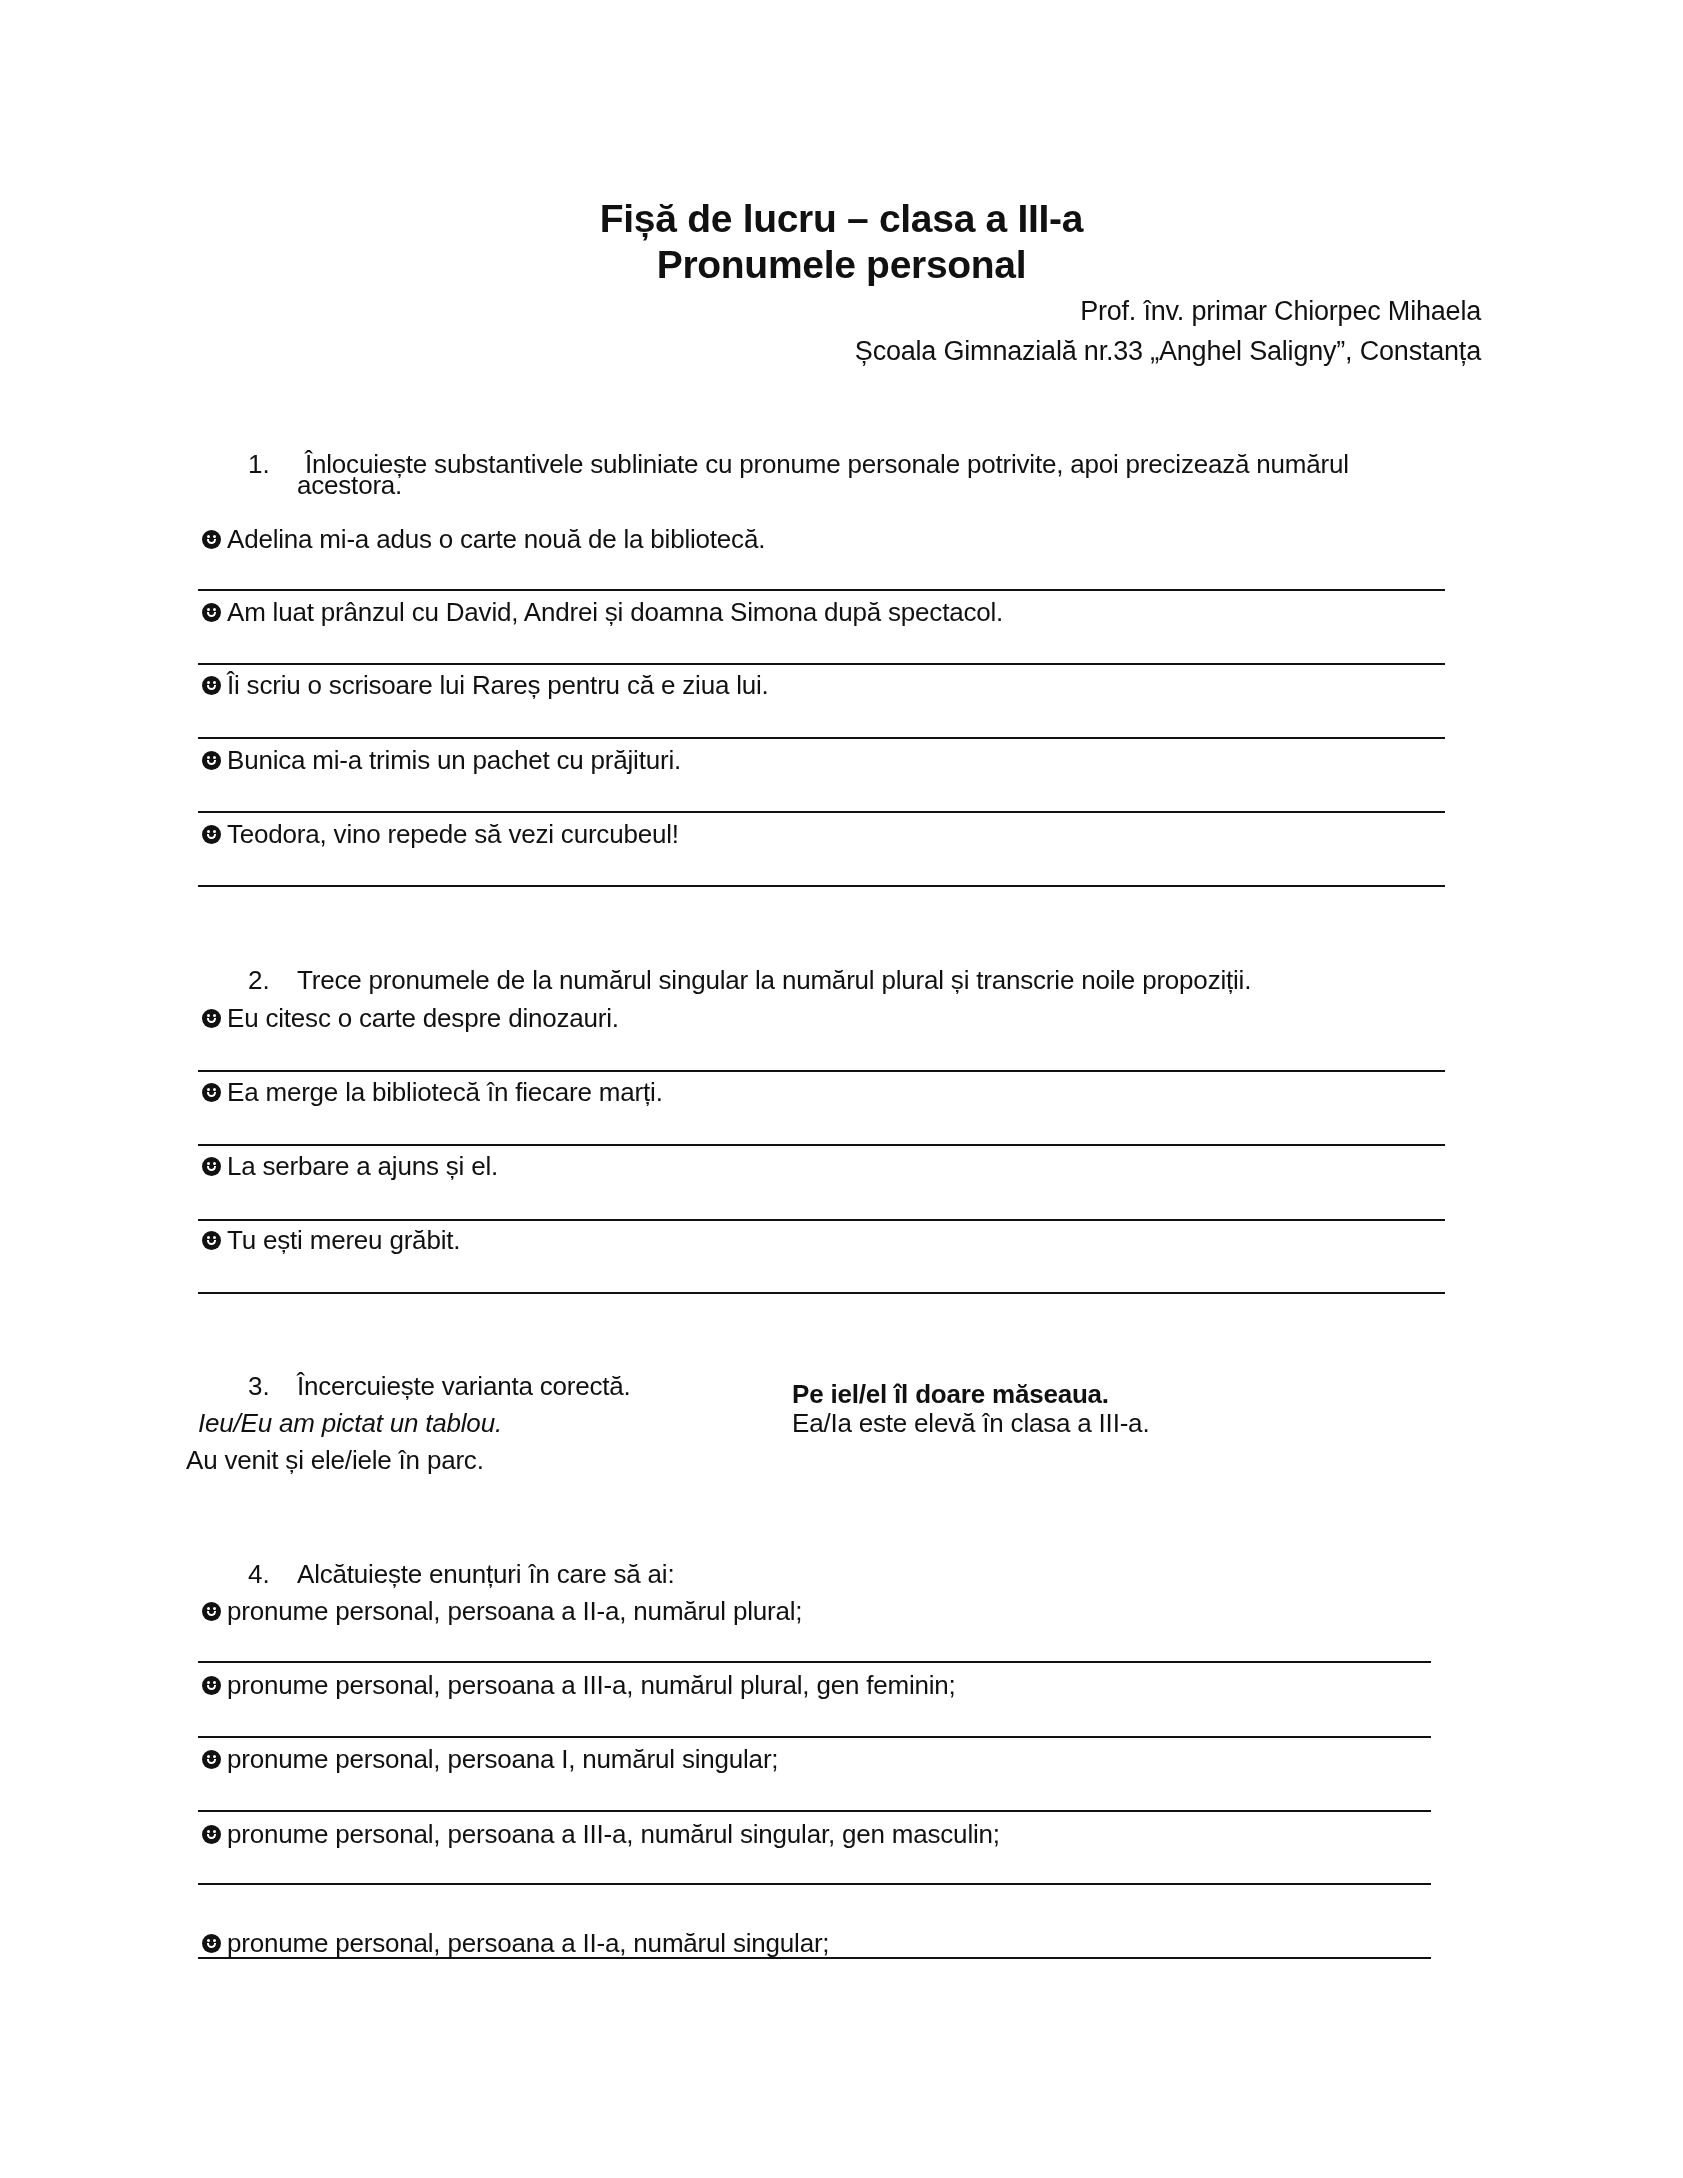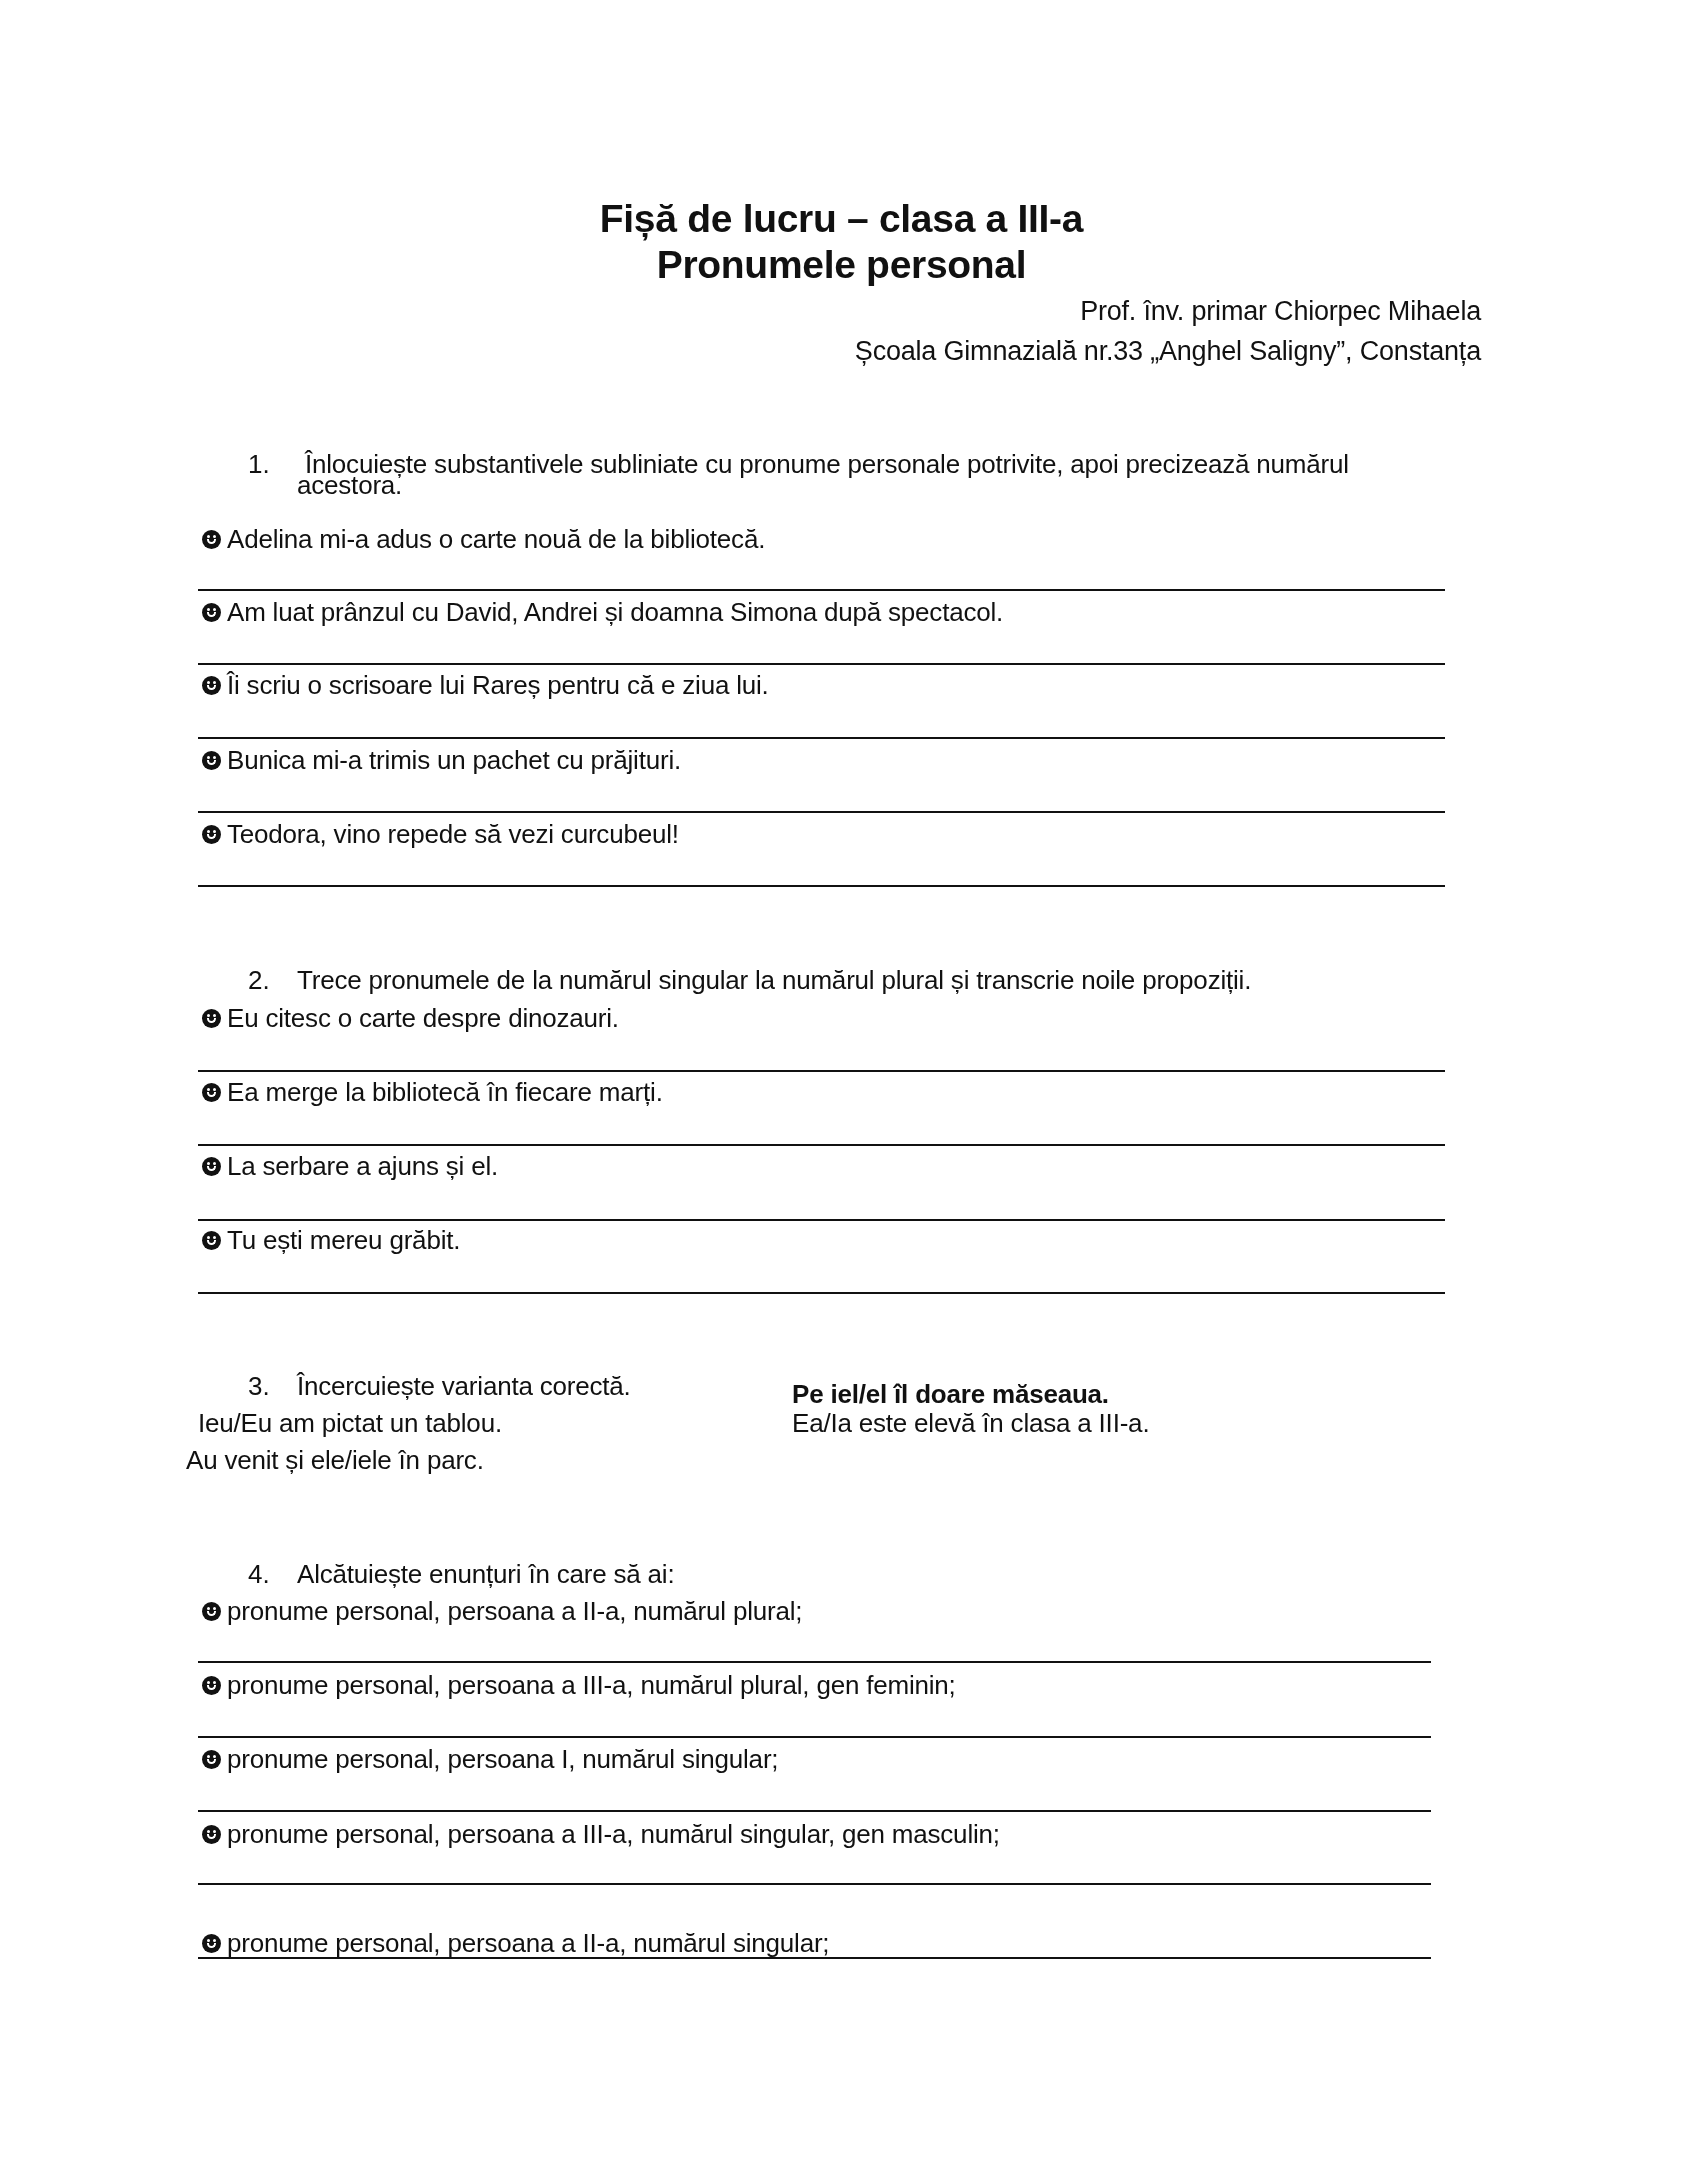--- a/index.html
+++ b/index.html
@@ -136,21 +136,21 @@
         </span>
       <span>Tu ești mereu grăbit.</span>
     </div>
     <div class="answer-line w1" style="top:1292px;"></div>
   </div>
 
   <div>
     <div class="abs qnum" style="left:248px; top:1368px;">3.</div>
     <div class="abs text" style="left:297px; top:1368px;">Încercuiește varianta corectă.</div>
 
-    <div class="abs text" style="left:198px; top:1405px;">Ieu/Eu am pictat un tablou.</div>
+    <div class="abs text" style="left:198px; top:1405px;font-style:italic;">Ieu/Eu am pictat un tablou.</div>
     <div class="abs text" style="left:186px; top:1442px;">Au venit și ele/iele în parc.</div>
     <div class="abs text" style="left:792px; top:1405px;">Ea/Ia este elevă în clasa a III-a.</div>
     <div class="abs text" style="left:792px; top:1376px;font-weight:bold;">Pe iel/el îl doare măseaua.</div>
   </div>
 
   <div>
     <div class="abs qnum" style="left:248px; top:1556px;">4.</div>
     <div class="abs text" style="left:297px; top:1556px;">Alcătuiește enunțuri în care să ai:</div>
 
     <div class="abs text bullet-row" style="left:202px; top:1593px;">

